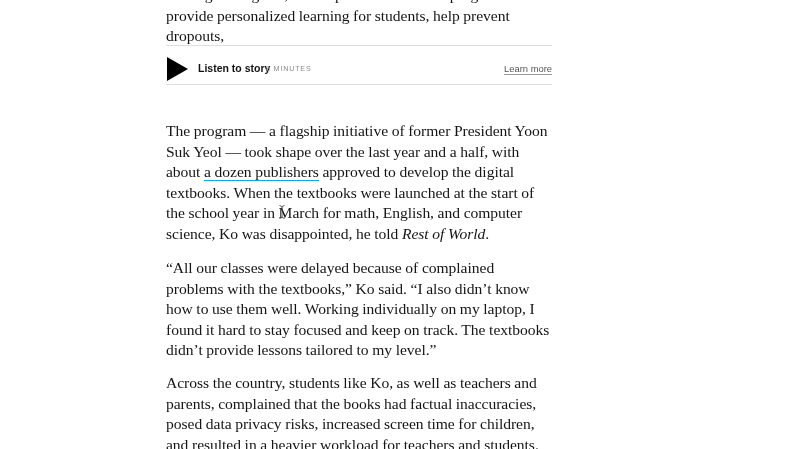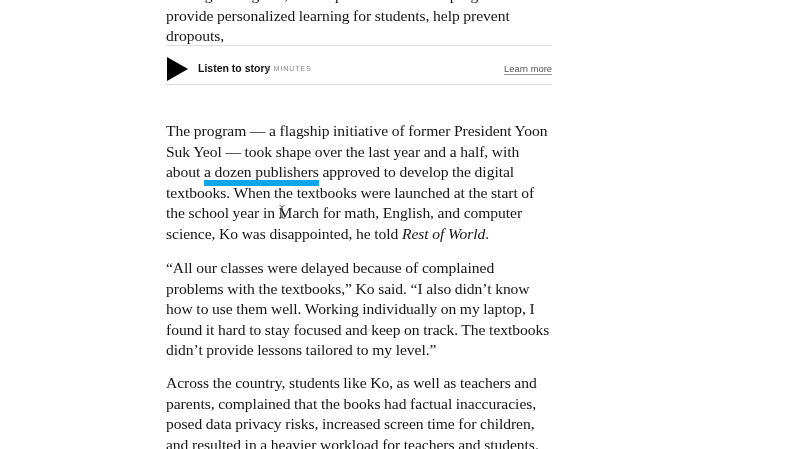--- a/index.html
+++ b/index.html
@@ -26,21 +26,21 @@
       font-size: 15.6px;
       line-height: 20.6px;
       margin: 0;
       letter-spacing: -0.05px;
       word-spacing: -0.2px;
       color: #151515;
     }
     .para a {
       color: #151515;
       text-decoration: none;
-      border-bottom: 6px solid #0ea5e9;
+      border-bottom: 1px solid #0ea5e9;
     }
     .para em { font-style: italic; margin-top: 33px; }
 
     .p-top {
       position: absolute;
       left: 0;
       top: -15px;
     }
     .audio {
       position: absolute;

